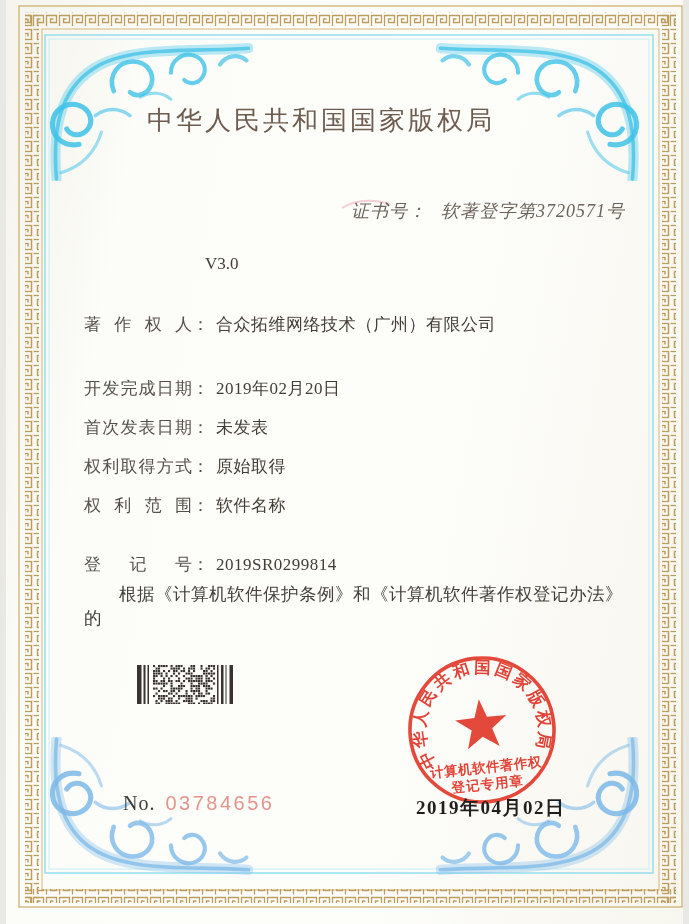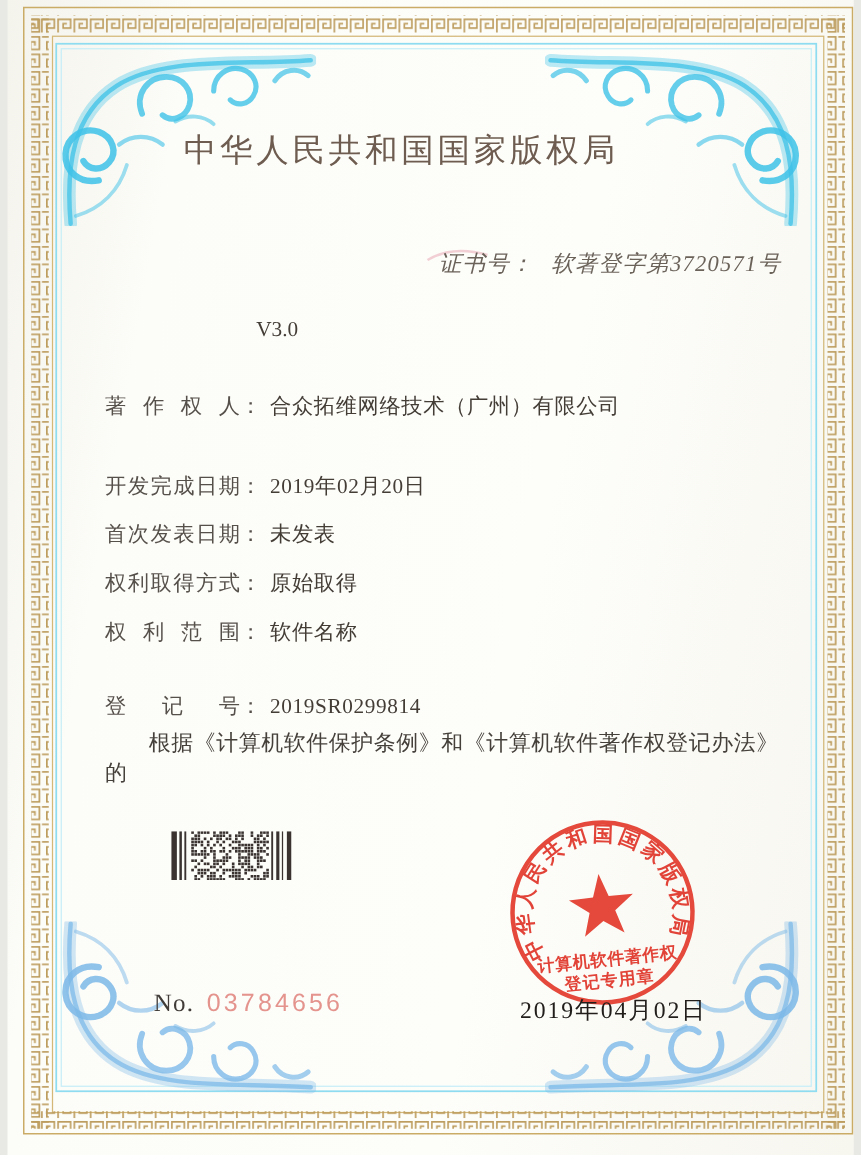--- a/index.html
+++ b/index.html
@@ -36,21 +36,21 @@
   .fvalue{color:#433d36;letter-spacing:0.5px;margin-left:7px;}
   .r0{top:227px;} .r0b{top:254px;left:199px;} .r1{top:313px;} .r2{top:377px;}
   .r3{top:416px;} .r4{top:455px;} .r5{top:494px;} .r6{top:532px;margin-top:21px;}
   .statement{position:absolute;left:78px;top:582px;width:548px;z-index:5;
     font-size:17.5px;color:#45403a;letter-spacing:0.5px;}
   .statement .ln1{text-indent:2em;}
   .statement .ln2{margin-top:21px;}
   .barcode{position:absolute;left:131px;top:665px;z-index:5;}
   .seal{position:absolute;left:386px;top:650px;z-index:4;}
   .issue-date{position:absolute;left:410px;top:795px;z-index:6;
-    font-size:19px;color:#211e1b;letter-spacing:1.5px;}
+    font-size:19px;color:#211e1b;letter-spacing:1.5px;font-weight:bold;}
   .serial-row{position:absolute;left:117px;top:792px;z-index:5;font-size:20px;}
   .serial-prefix{color:#413c37;letter-spacing:1px;}
   .serial-number{color:#e4938d;letter-spacing:2.5px;margin-left:10px;font-family:"Liberation Sans","DejaVu Sans",sans-serif;}
   .version-line{position:absolute;z-index:5;font-size:17px;color:#433d36;}
 </style>
 </head>
 <body>
 
 <div class="page">
 

